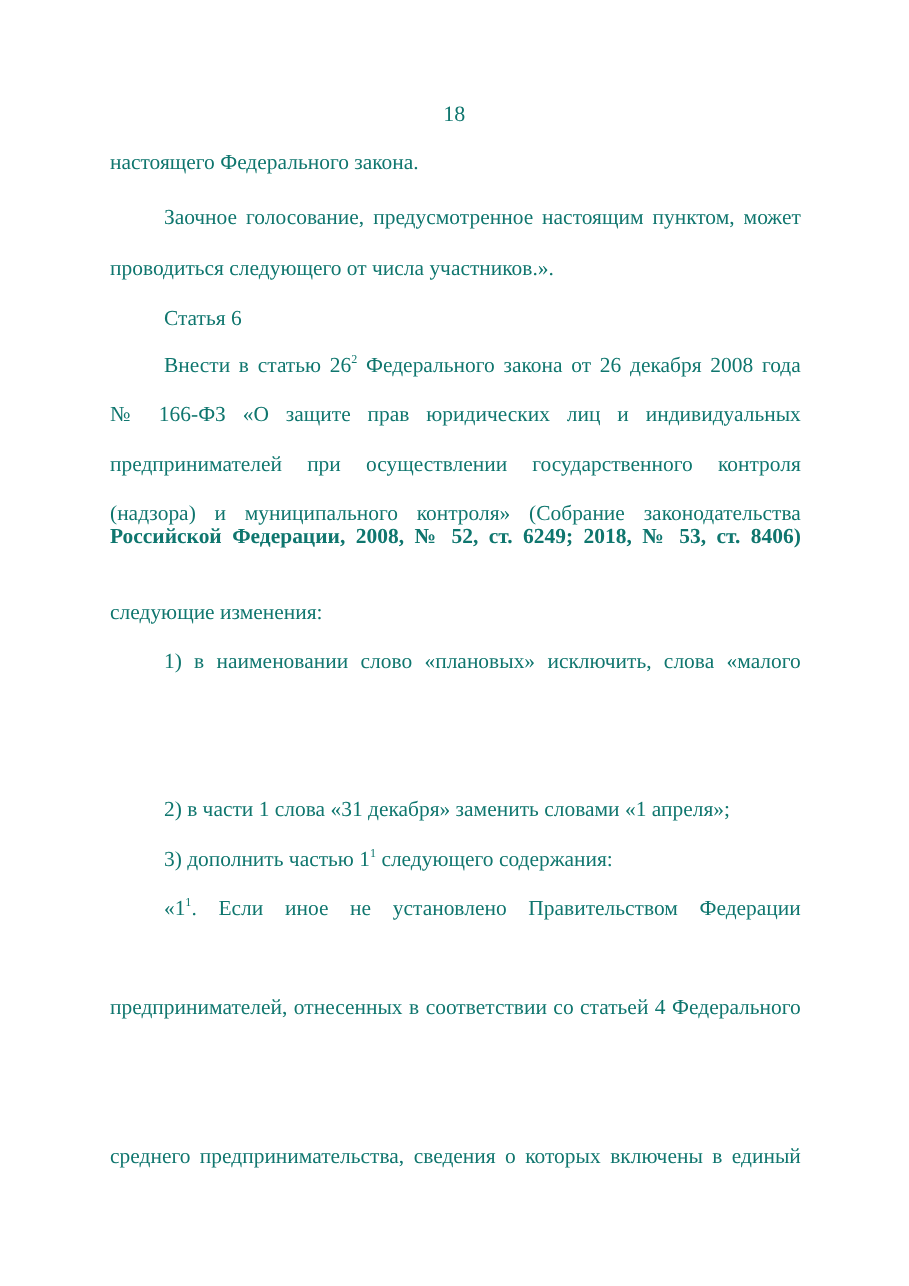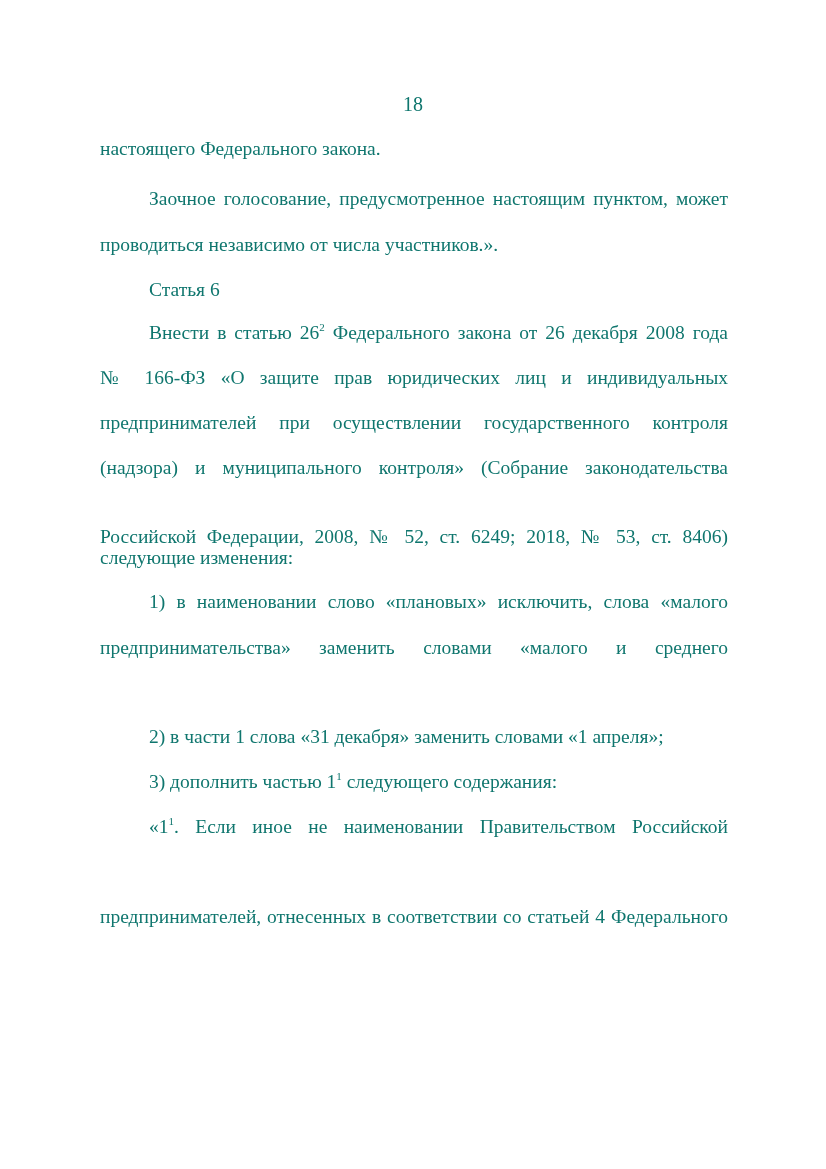--- a/index.html
+++ b/index.html
@@ -27,34 +27,34 @@
 </head>
 <body>
 
 <div class="page">
 
   <div class="page-number">18</div>
 
   <div class="line indent just" style="top:142px;">Заочное голосование, предусмотренное настоящим пунктом, может</div>
 
   <div class="line" style="top:92px;">настоящего Федерального закона.</div>
-  <div class="line" style="top:188px;">проводиться независимо от числа участников.».</div>
+  <div class="line" style="top:188px;">проводиться следующего от числа участников.».</div>
 
   <div class="line indent bold" style="top:233px;">Статья 6</div>
 
   <div class="line indent just" style="top:276px;"><span>Внести в статью 26</span><sup>2</sup><span> Федерального закона от 26 декабря 2008 года</span></div>
   <div class="line just" style="top:321px;">№ 166-ФЗ «О защите прав юридических лиц и индивидуальных</div>
   <div class="line just" style="top:366px;">предпринимателей при осуществлении государственного контроля</div>
   <div class="line just" style="top:411px;">(надзора) и муниципального контроля» (Собрание законодательства</div>
-  <div class="line just" style="top:480px;">Российской Федерации, 2008, № 52, ст. 6249; 2018, № 53, ст. 8406)</div>
+  <div class="line just" style="top:432px;font-weight:bold;">Российской Федерации, 2008, № 52, ст. 6249; 2018, № 53, ст. 8406)</div>
   <div class="line" style="top:501px;">следующие изменения:</div>
 
   <div class="line indent just" style="top:545px;">1) в наименовании слово «плановых» исключить, слова «малого</div>
-  <div class="line just" style="top:591px;">предпринимательства» заменить словами «малого и среднего</div>
 
   <div class="line indent" style="top:680px;">2) в части 1 слова «31 декабря» заменить словами «1 апреля»;</div>
 
   <div class="line indent" style="top:725px;"><span>3) дополнить частью 1</span><sup>1</sup><span> следующего содержания:</span></div>
 
-  <div class="line indent just" style="top:770px;"><span>«1</span><sup>1</sup><span>. Если иное не наименовании Правительством Российской</span></div>
+  <div class="line indent just" style="top:770px;"><span>«1</span><sup>1</sup><span>. Если иное не установлено Правительством Федерации</span></div>
   <div class="line just" style="top:860px;">предпринимателей, отнесенных в соответствии со статьей 4 Федерального</div>
+  <div class="line just" style="top:995px;">среднего предпринимательства, сведения о которых включены в единый</div>
 
 </div>
 
 </body></html>

